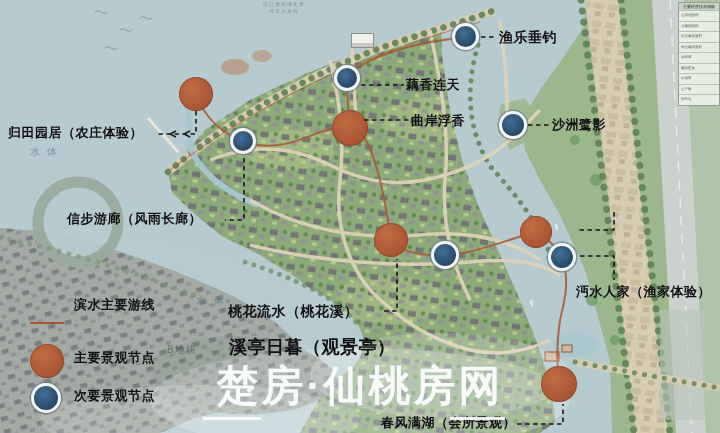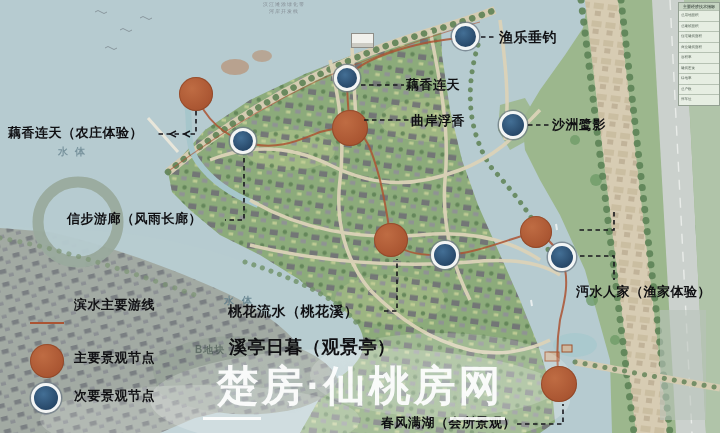--- a/index.html
+++ b/index.html
@@ -1,21 +1,21 @@
 <!DOCTYPE html>
 <html><head>
 <meta charset="utf-8">
 <style>
   html,body{margin:0;padding:0;background:#888;}
   #stage{position:relative;width:720px;height:433px;overflow:hidden;
          font-family:"Liberation Sans","DejaVu Sans",sans-serif;background:#b6cbd0;}
   #stage svg{position:absolute;left:0;top:0;pointer-events:none;}
   .lbl{position:absolute;font-size:13px;font-weight:700;color:#101013;line-height:1;
        letter-spacing:.5px;white-space:nowrap;z-index:30;}
-  .sublbl{position:absolute;font-weight:700;white-space:nowrap;z-index:12;margin-left:28px;}
+  .sublbl{position:absolute;font-weight:400;white-space:nowrap;z-index:12;}
   .nmaj{position:absolute;border-radius:50%;z-index:20;box-sizing:border-box;
         background:radial-gradient(circle at 38% 34%,#bf6c43 0%,#ab5733 65%,#9c4d2c 100%);
         box-shadow:inset 0 0 0 1px rgba(120,55,28,.45);}
   .nmin{position:absolute;border-radius:50%;z-index:21;box-sizing:border-box;
         background:radial-gradient(circle at 40% 34%,#436f95 0%,#28496a 70%,#1d3a55 100%);
         border:3px solid #f3f5f5;box-shadow:0 0 0 1.5px rgba(108,122,133,.75);}
   .wm{position:absolute;left:0;width:720px;text-align:center;color:rgba(255,255,255,.92);
       font-weight:700;z-index:40;}
   #wm-main{top:358px;font-size:42px;letter-spacing:3px;text-shadow:0 0 6px rgba(180,200,205,.35);}
   #wm-url{top:402px;font-size:25px;letter-spacing:4px;}
@@ -185,21 +185,21 @@
   <div class="nmaj" style="left:520px;top:216px;width:32px;height:32px"></div>
   <div class="nmaj" style="left:541px;top:366px;width:36px;height:36px"></div>
 
   <div class="nmin" style="left:230px;top:128px;width:26px;height:26px"></div>
   <div class="nmin" style="left:334px;top:65px;width:26px;height:26px"></div>
   <div class="nmin" style="left:452px;top:23px;width:27px;height:27px"></div>
   <div class="nmin" style="left:499px;top:111px;width:28px;height:28px"></div>
   <div class="nmin" style="left:431px;top:241px;width:28px;height:28px"></div>
   <div class="nmin" style="left:548px;top:243px;width:28px;height:28px"></div>
 
-  <div class="lbl" style="left:8px;top:126px">藕香连天（农庄体验）</div>
+  <div class="lbl" style="left:8px;top:126px">归田园居（农庄体验）</div>
   <div class="lbl" style="left:67px;top:212px">信步游廊（风雨长廊）</div>
   <div class="lbl" style="left:499px;top:30px;font-size:14px">渔乐垂钓</div>
   <div class="lbl" style="left:406px;top:78px">藕香连天</div>
   <div class="lbl" style="left:411px;top:114px">曲岸浮香</div>
   <div class="lbl" style="left:552px;top:118px">沙洲鹭影</div>
   <div class="lbl" style="left:576px;top:285px">沔水人家（渔家体验）</div>
   <div class="lbl" style="left:228px;top:304px;font-size:14px">桃花流水（桃花溪）</div>
   <div class="lbl" style="left:229px;top:338px;font-size:18px">溪亭日暮（观景亭）</div>
   <div class="lbl" style="left:381px;top:416px">春风满湖（会所景观）</div>
 

